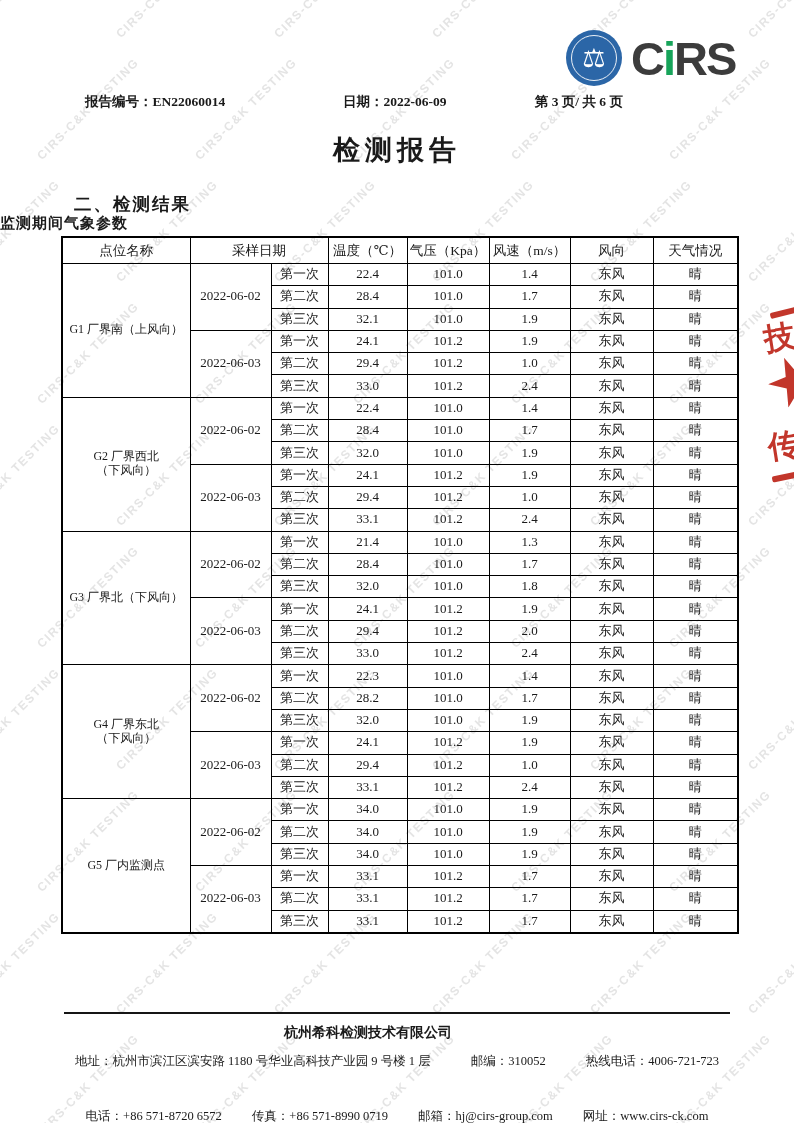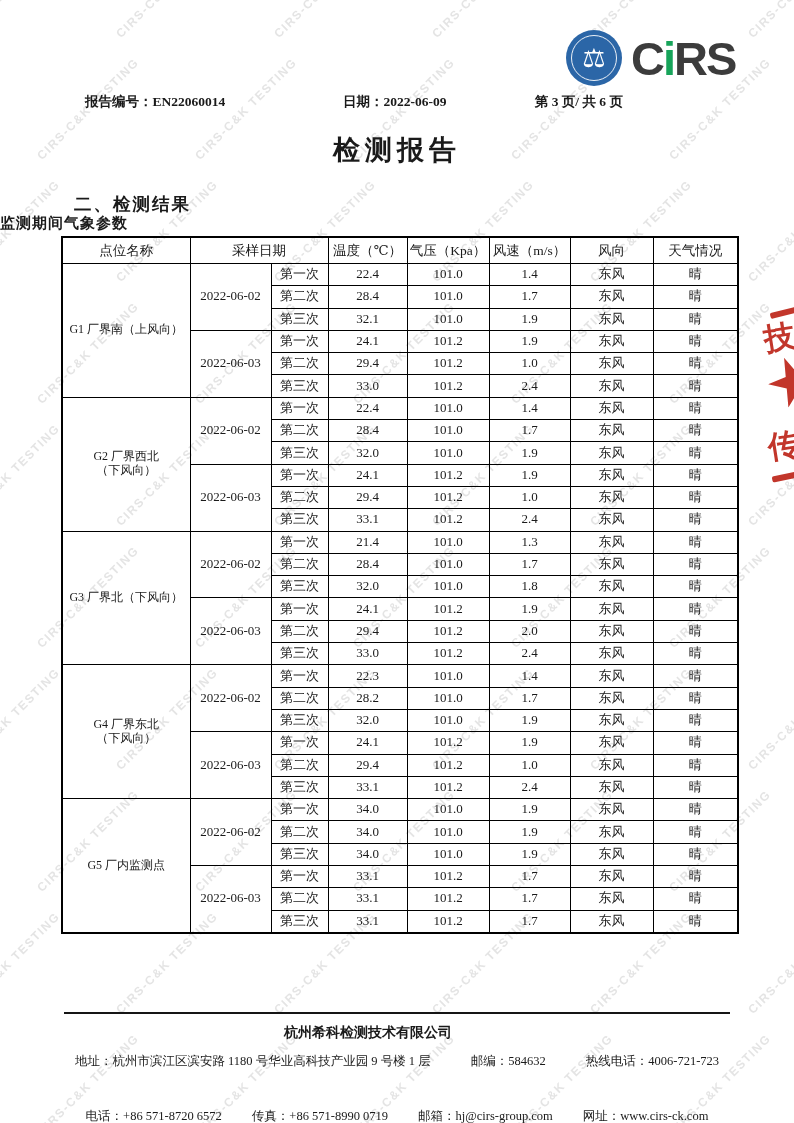--- a/index.html
+++ b/index.html
@@ -428,21 +428,21 @@
     <div class="stamp-char" style="left:764px;top:322px;">技</div>
     <div class="stamp-star" style="left:768px;top:356px;"></div>
     <div class="stamp-char" style="left:768px;top:430px;">传</div>
     <div class="stamp-stroke" style="left:772px;top:474px;width:26px;height:6px;transform:rotate(-12deg);"></div>
   </div>
 
   <div class="footer-rule"></div>
   <div class="footer-company">杭州希科检测技术有限公司</div>
   <div class="footer-line footer-line-2">
       <span><span class="f-label">地址：</span><span>杭州市滨江区滨安路 1180 号华业高科技产业园 9 号楼 1 层</span></span>
-      <span><span class="f-label">邮编：</span><span>584632</span></span>
+      <span><span class="f-label">邮编：</span><span>310052</span></span>
       <span><span class="f-label">热线电话：</span><span>4006-721-723</span></span>
     </div>
   <div class="footer-line footer-line-3">
       <span><span class="f-label">电话：</span><span>+86 571-8720 6572</span></span>
       <span><span class="f-label">传真：</span><span>+86 571-8990 0719</span></span>
       <span><span class="f-label">邮箱：</span><span>hj@cirs-group.com</span></span>
       <span><span class="f-label">网址：</span><span>www.cirs-ck.com</span></span>
     </div>
 
 </div>

